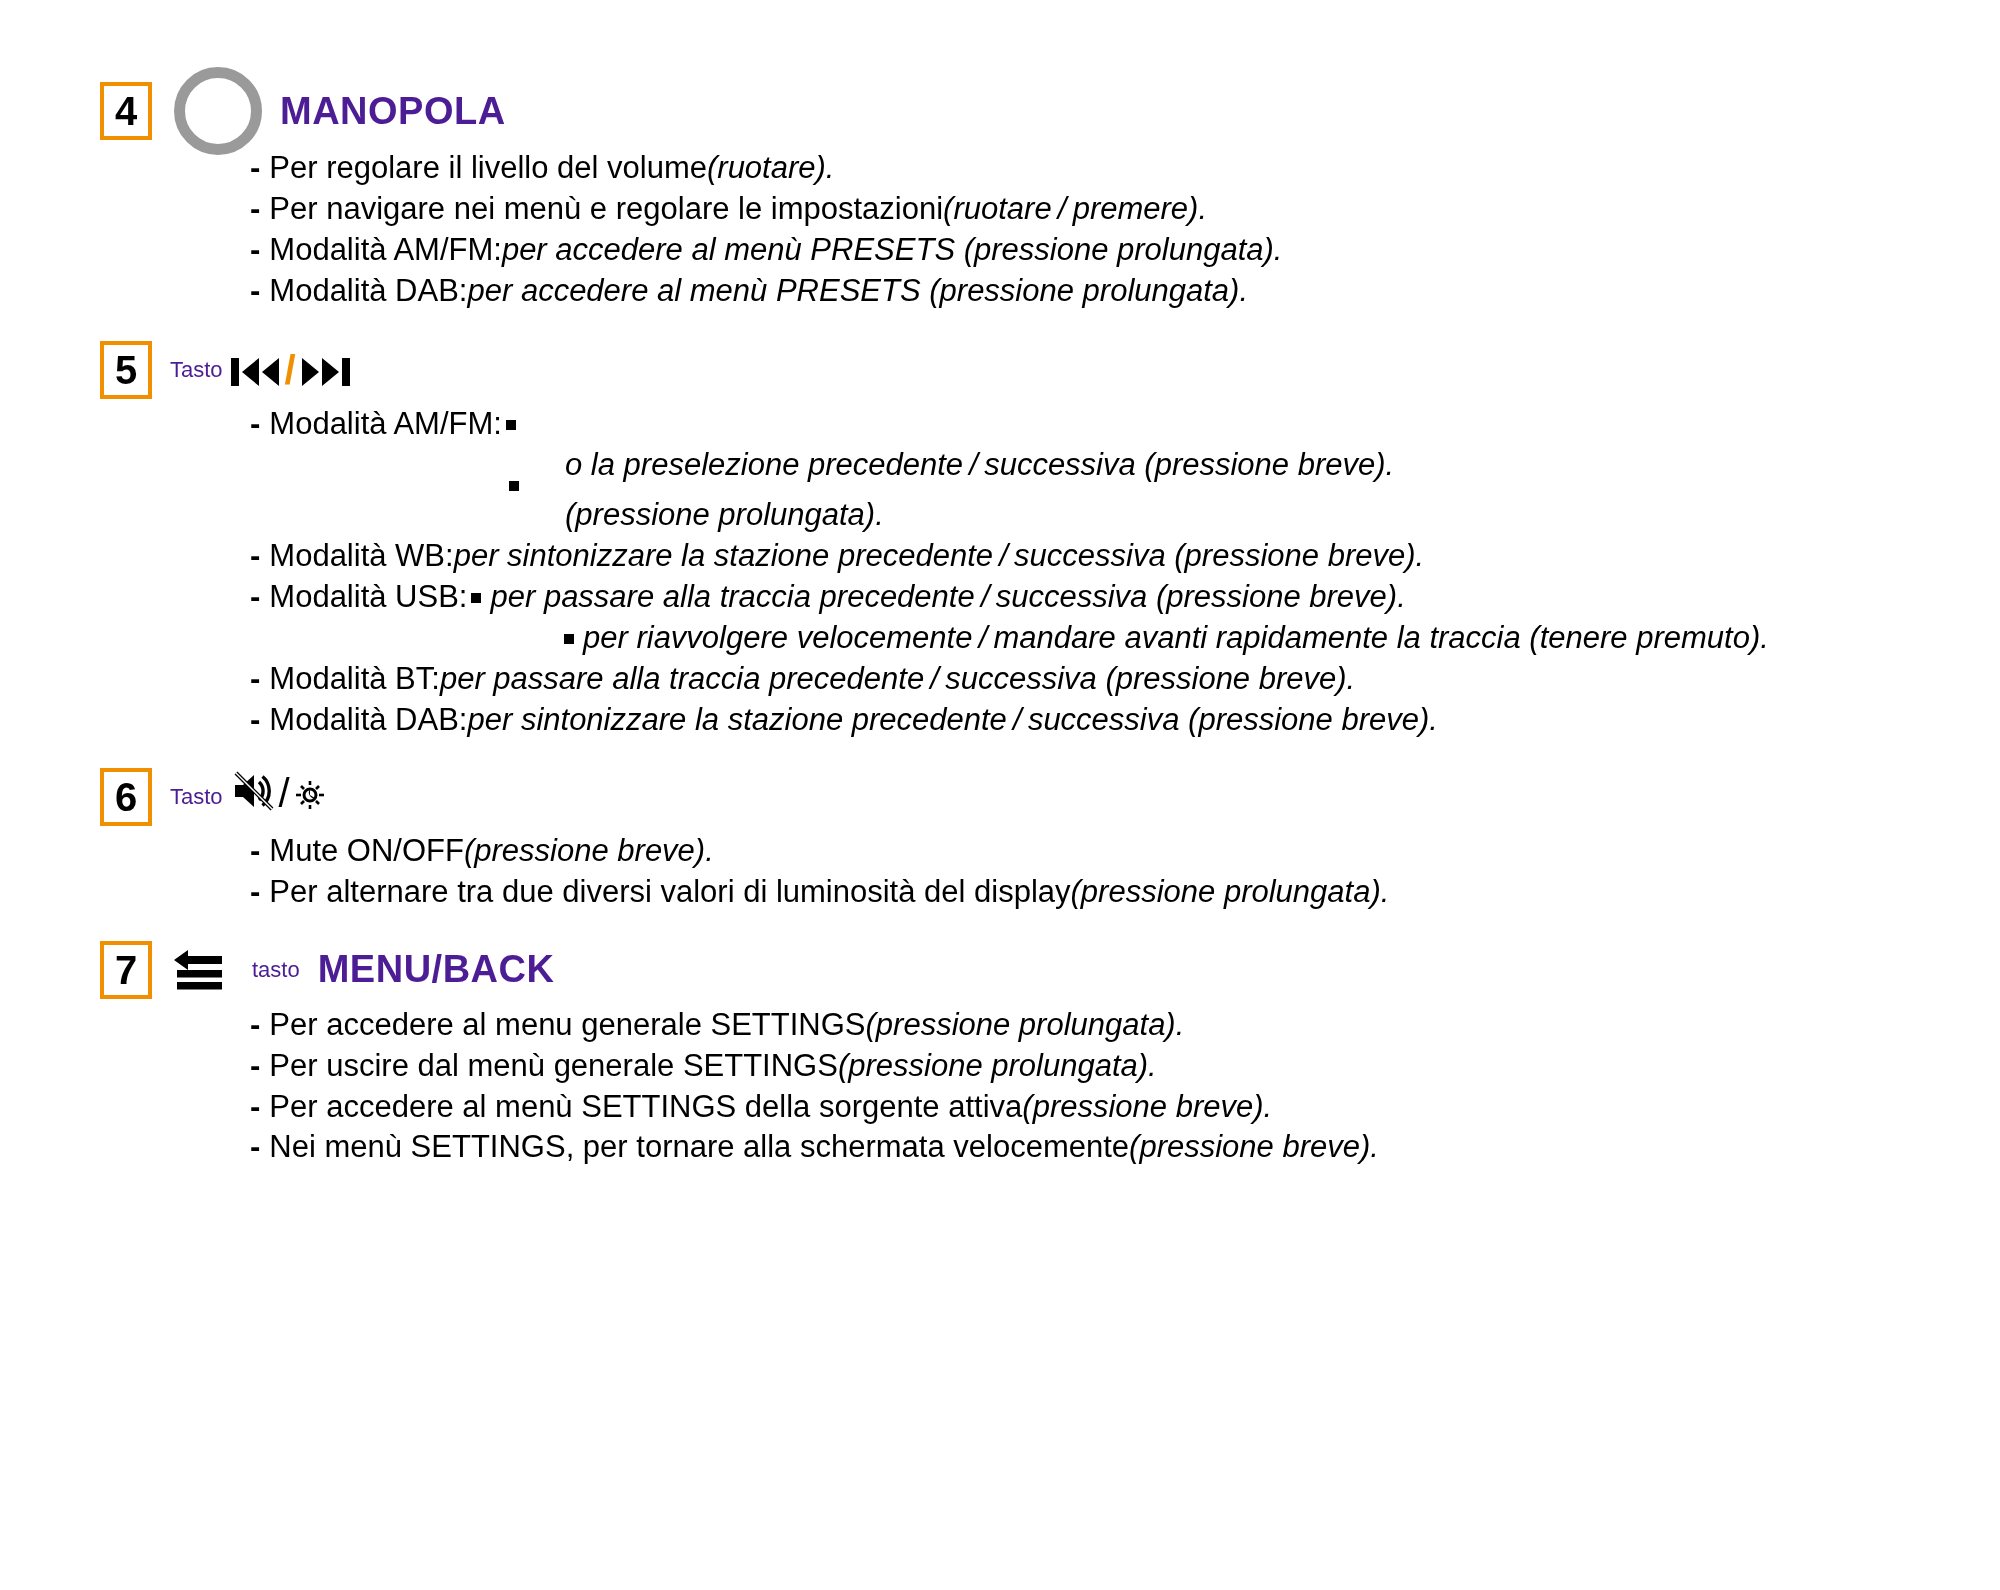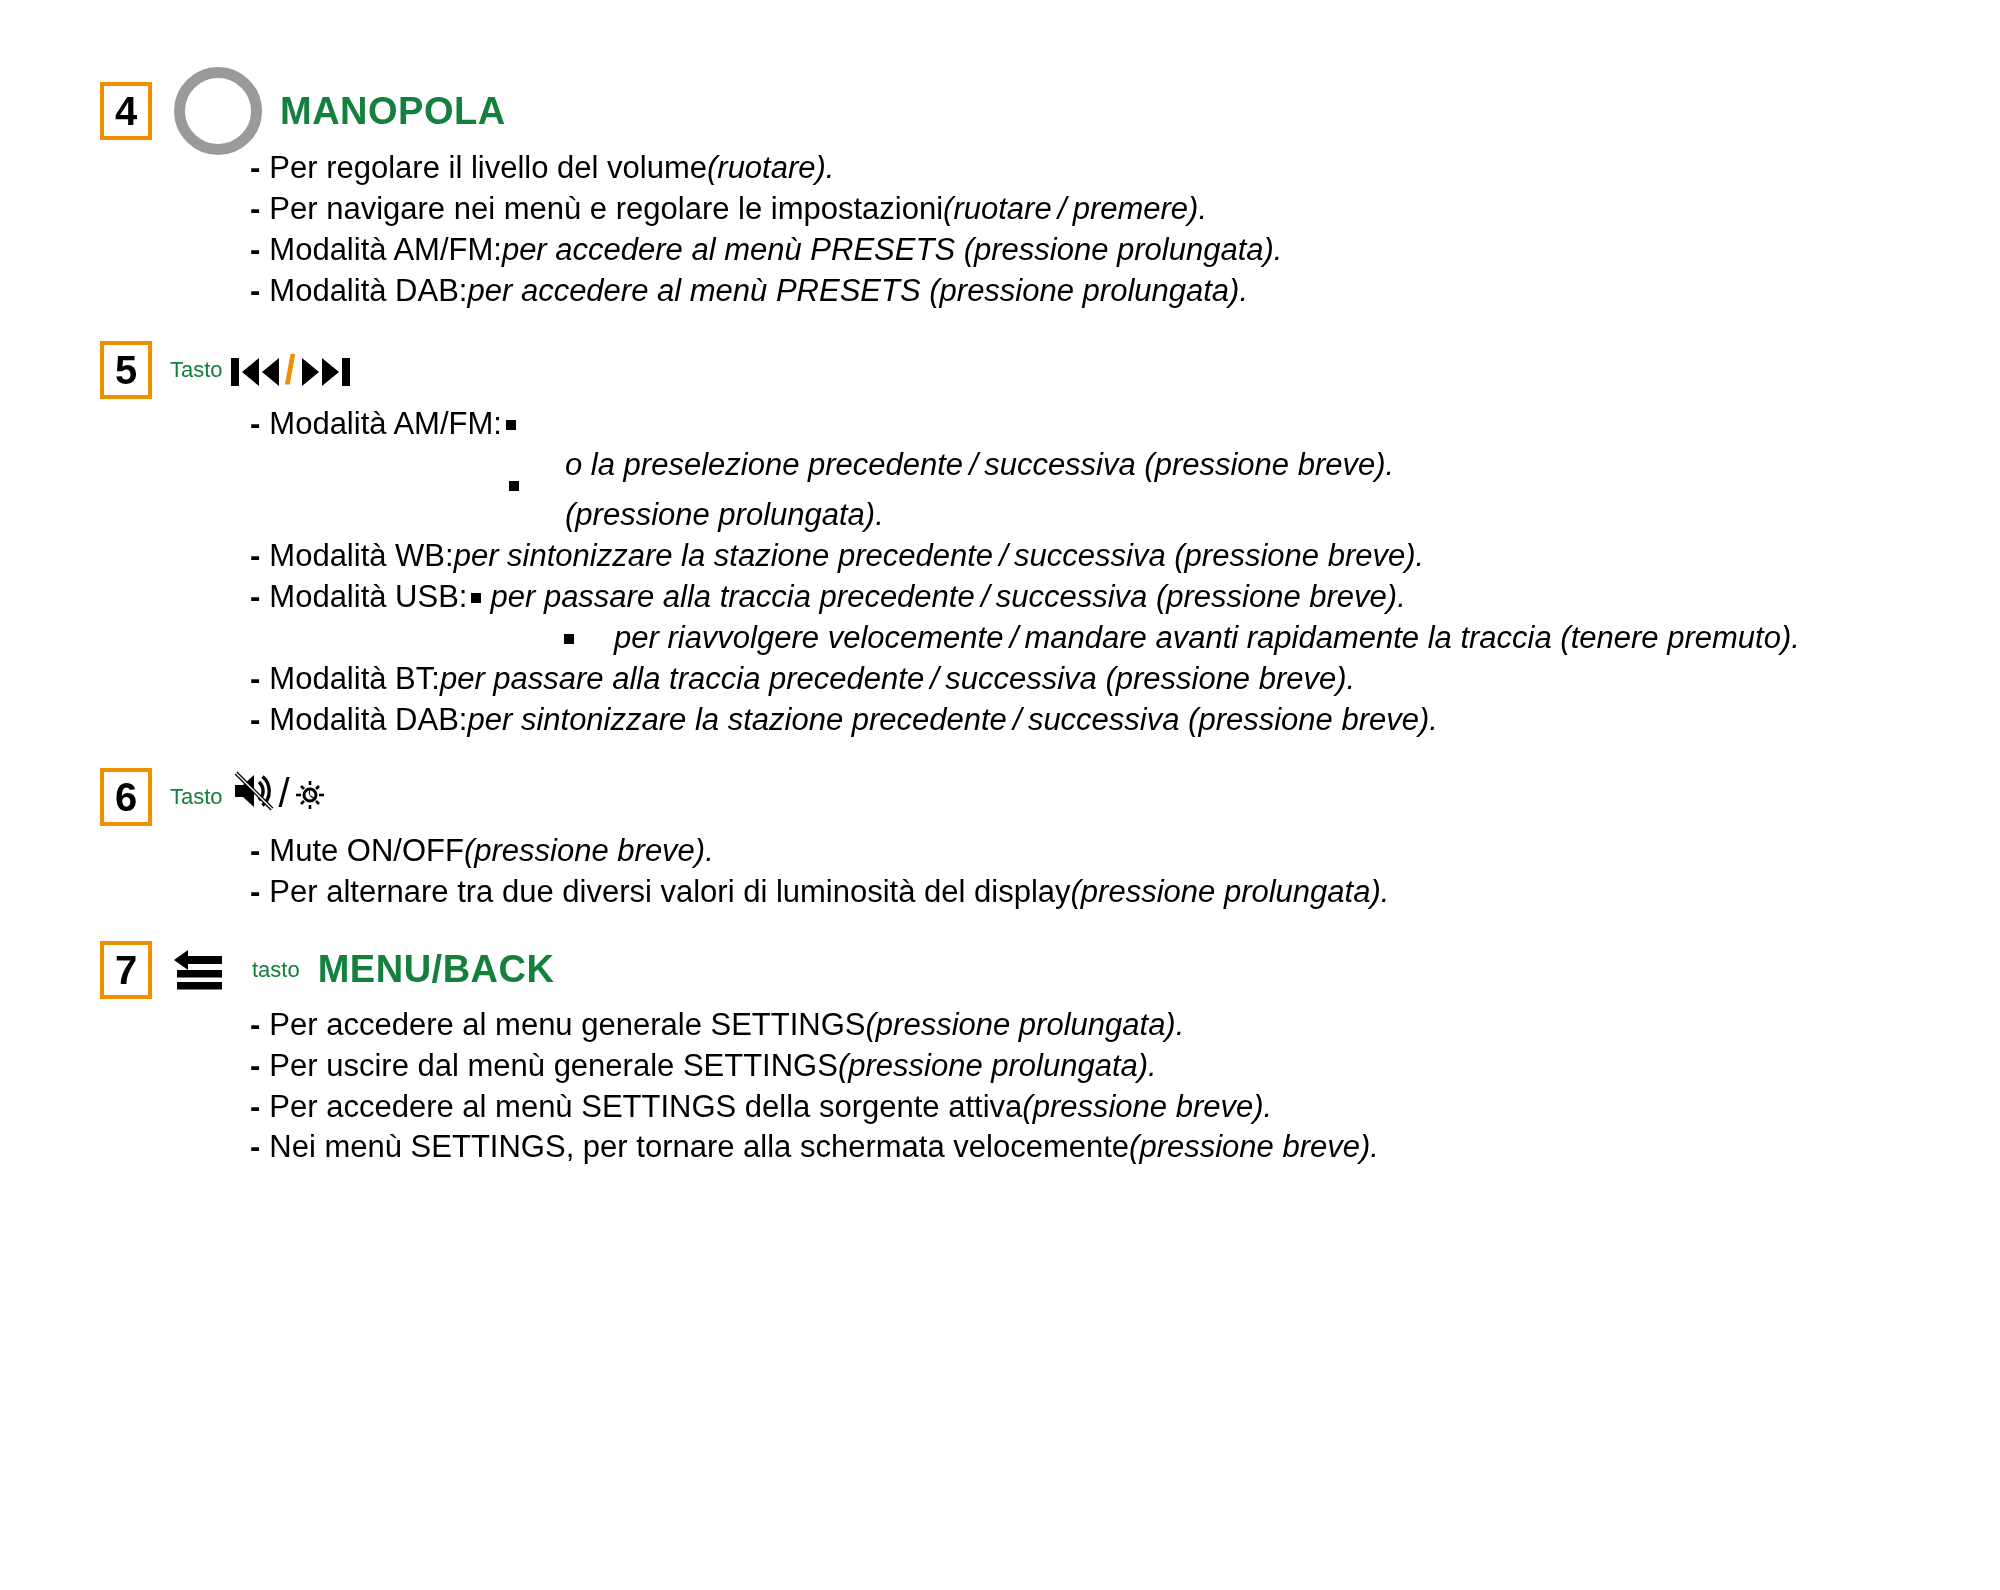--- a/index.html
+++ b/index.html
@@ -48,21 +48,21 @@
     font-size: 40px;
     font-weight: bold;
     line-height: 1;
     color: #000000;
     box-sizing: border-box;
   }
 
   .head-label {
     font-size: 34px;
     font-weight: normal;
-    color: #15803d;
+    color: #4c1d95;
     margin-left: 18px;
     white-space: nowrap;
   }
   .head-label.strong {
     font-weight: bold;
     font-size: 38px;
     letter-spacing: 0.5px;
   }
   .head-label.tasto {
     font-weight: normal;
@@ -171,21 +171,21 @@
     width: 10px;
     height: 10px;
     background: #000;
     margin: 0 9px 0 4px;
     position: relative;
     top: -4px;
     flex: 0 0 auto;
   }
   .indent-2 { padding-left: 315px; }
   .indent-3 { padding-left: 255px; }
-  .indent-4 { padding-left: 310px; gap: 31px; }
+  .indent-4 { padding-left: 310px; }
 
   .sec4 .body { padding-left: 150px; }
   .sec5 .body { padding-left: 150px; }
   .sec6 .body { padding-left: 150px; }
   .sec7 .body { padding-left: 150px; }
 
   .sec4 { margin-bottom: 30px; }
   .sec5 { margin-bottom: 28px; }
   .sec6 { margin-bottom: 28px; }
 

